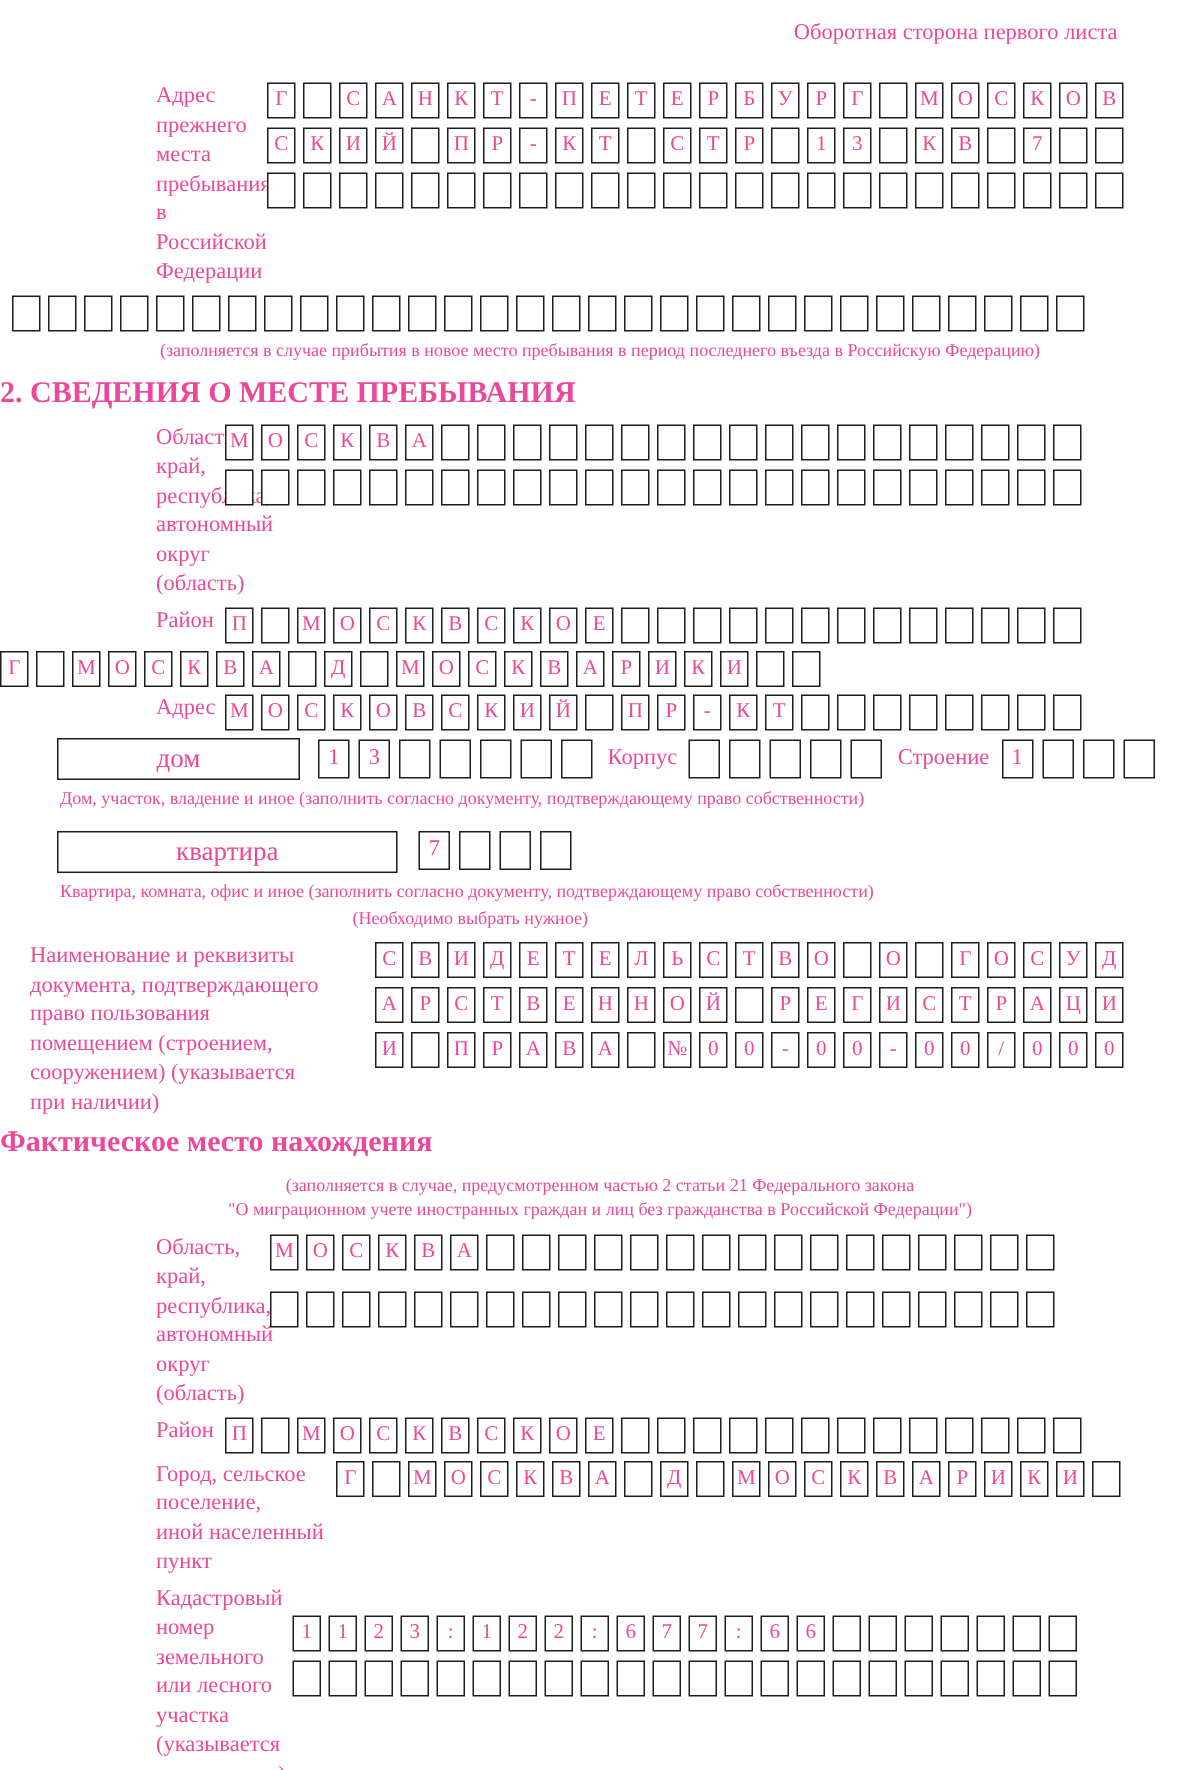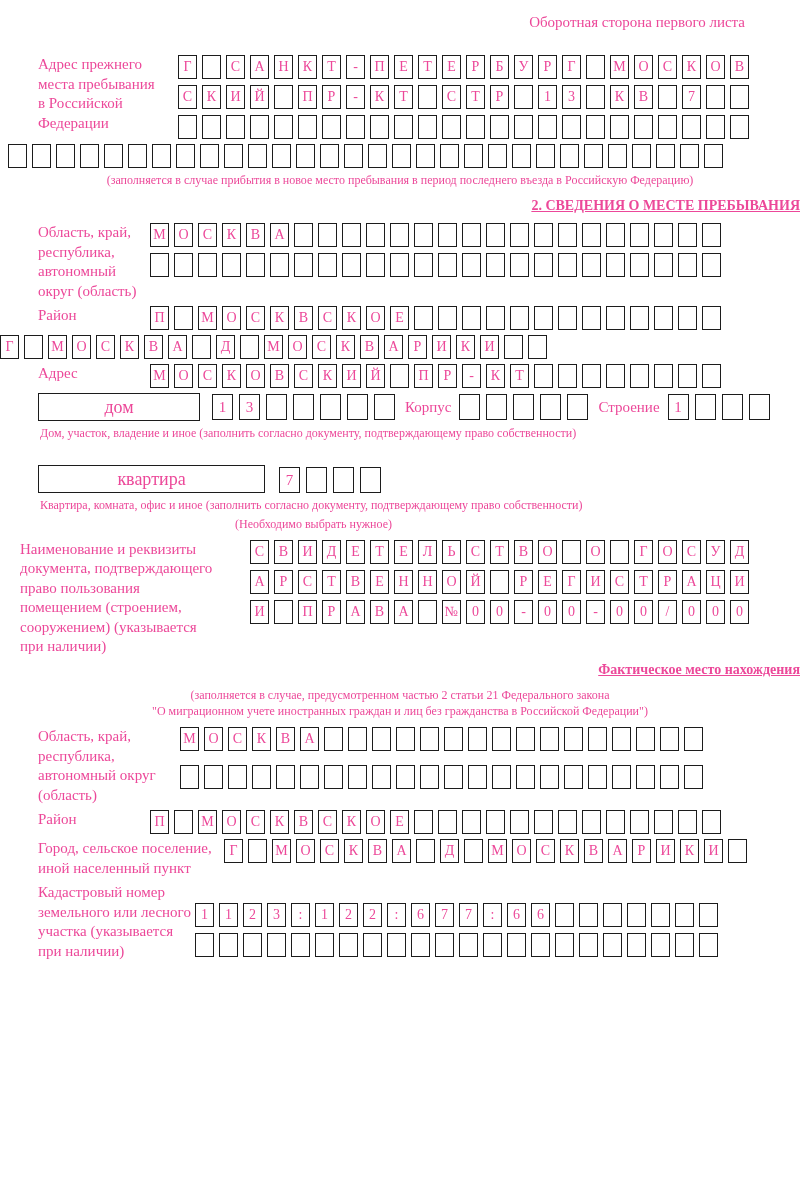--- a/index.html
+++ b/index.html
@@ -2,36 +2,36 @@
 <html><head>
 <meta charset="utf-8">
 <style>
   html,body{margin:0;padding:0;background:#fff;}
   .page{
     width:800px;height:1180px;box-sizing:border-box;position:relative;overflow:hidden;
     background:#fff;color:#ec4899;font-family:"Liberation Serif", serif;padding-top:14px;
   }
   .hdr{text-align:right;padding-right:55px;font-size:15px;margin-bottom:24px;}
   .frow{display:flex;align-items:flex-start;margin-bottom:5px;}
-  .lbl{font-size:15px;line-height:19.5px;box-sizing:border-box;flex:0 0 auto;padding-left:38px;white-space:pre-line;}
+  .lbl{font-size:15px;line-height:19.5px;box-sizing:border-box;flex:0 0 auto;padding-left:104px;white-space:pre-line;}
   .w178{width:178px;} .w150{width:150px;} .w176{width:176px;}
   .w250{width:250px;padding-left:20px;} .w180{width:180px;} .w224{width:224px;} .w195{width:195px;}
   .stack{display:flex;flex-direction:column;gap:6px;}
   .cells{display:flex;gap:5px;}
   .cell{flex:0 0 auto;width:17px;height:22px;border:1.5px solid #1c1c1c;display:flex;align-items:center;justify-content:center;font-size:14px;line-height:1;background:#fff;}
   .cells.lg{gap:6px;}
   .cells.lg .cell{width:19px;height:24px;font-size:15px;}
   .fullrow{margin-left:8px;margin-bottom:4px;}
   .note{font-size:12px;line-height:1.35;}
   .note.center{text-align:center;}
   .note.indent{margin-left:40px;}
-  .sec-title{font-weight:bold;text-align:right;font-size:14px;margin:10px 0 9px;text-decoration:underline;}
+  .sec-title{font-weight:bold;text-align:left;font-size:20px;margin:10px 0 9px;}
   .wide-field{box-sizing:border-box;border:1.6px solid #1c1c1c;height:28px;display:flex;align-items:center;justify-content:center;font-size:18px;background:#fff;flex:0 0 auto;}
   .house-row{display:flex;align-items:center;margin-left:38px;margin-bottom:4px;}
-  .apt-row{display:flex;align-items:flex-end;margin-left:38px;margin-top:24px;margin-bottom:4px;}
+  .apt-row{display:flex;align-items:flex-start;margin-left:38px;margin-top:14px;margin-bottom:4px;}
   .inline-lbl{font-size:15px;flex:0 0 auto;}
   .stay-row{display:flex;align-items:center;margin-left:40px;margin-top:8px;}
   .chk{width:22px;height:25px;border:1.6px solid #1c1c1c;display:flex;align-items:center;justify-content:center;font-size:15px;flex:0 0 auto;background:#fff;}
   .stay-note{margin-left:235px;margin-bottom:8px;margin-top:2px;}
   .cad-stack{margin-top:20px;}
   .notes-block{white-space:pre-line;}
 </style>
 </head>
 <body>
 

